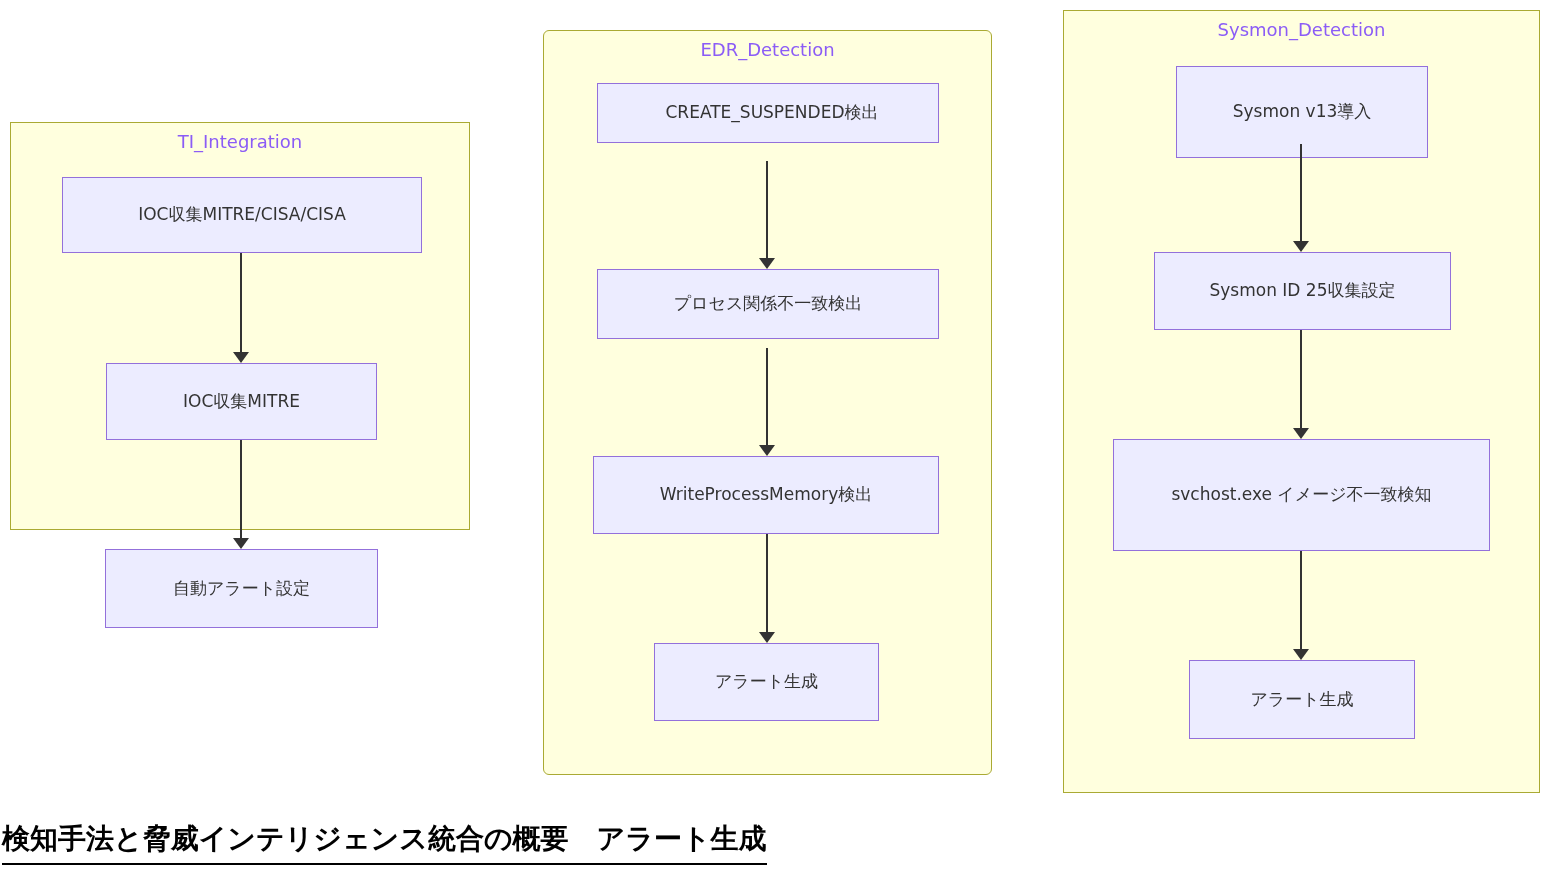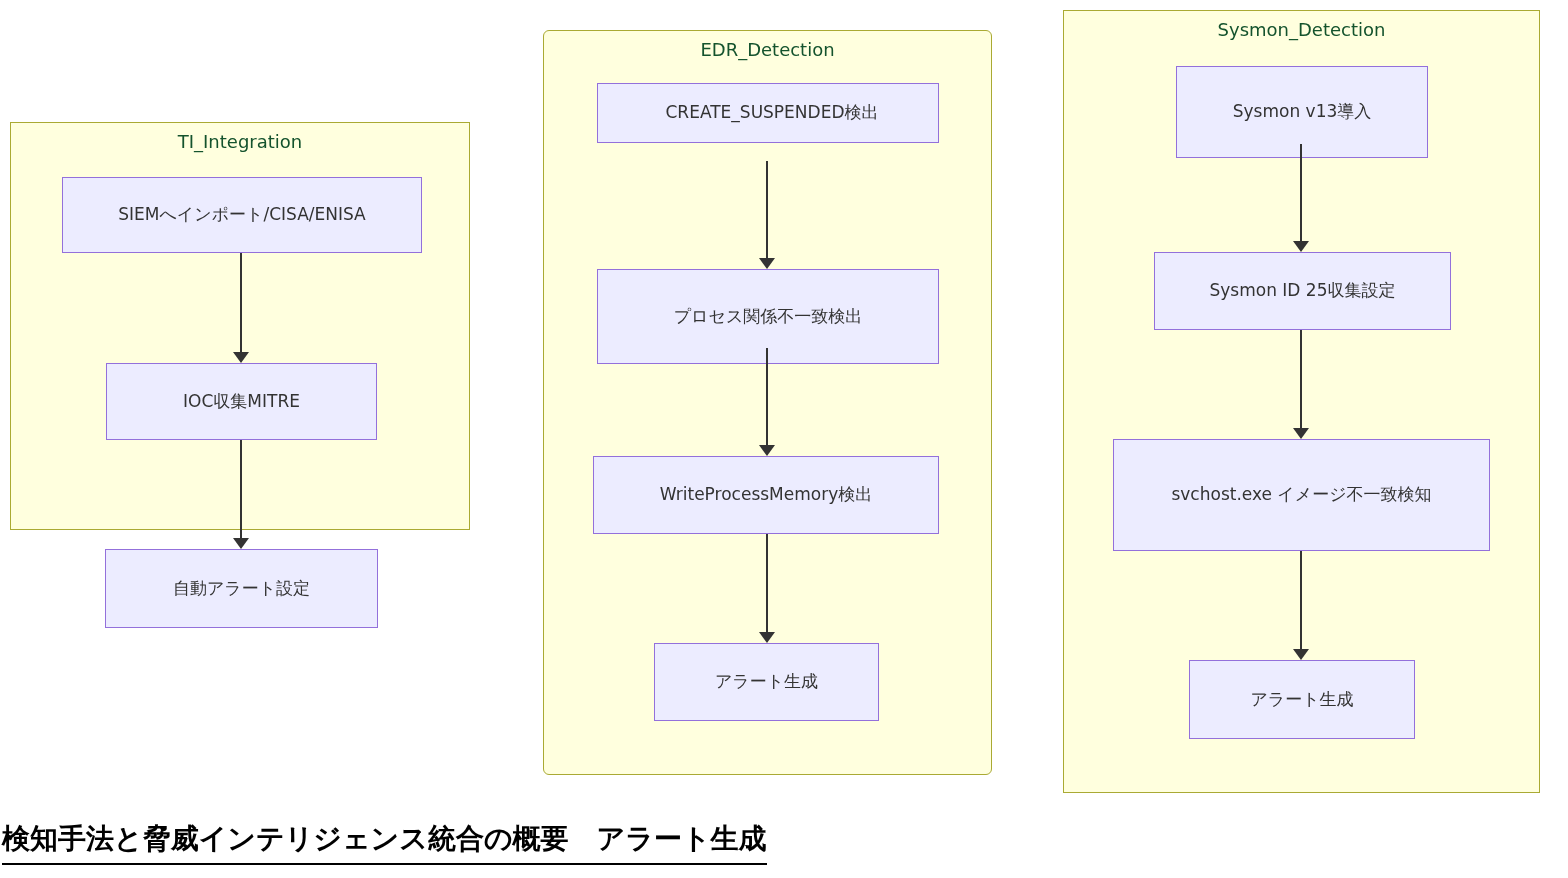--- a/index.html
+++ b/index.html
@@ -21,21 +21,21 @@
     border: 1px solid #aaaa33;
     box-sizing: border-box;
   }
   .cluster-label {
     position: absolute;
     top: 8px;
     left: 0;
     width: 100%;
     text-align: center;
     font-size: 18px;
-    color: #14532d;
+    color: #8b5cf6;
   }
   .node {
     position: absolute;
     background: #ECECFF;
     border: 1.5px solid #9370DB;
     box-sizing: border-box;
     color: #333333;
     font-size: 17px;
     display: flex;
     align-items: center;
@@ -80,21 +80,21 @@
   }
   
   #cluster-ti     { left: 10px;   top: 122px; width: 460px; height: 408px; }
   #cluster-edr    { left: 543px;  top: 30px;  width: 449px; height: 745px; border-radius: 6px; }
   #cluster-sysmon { left: 1063px; top: 10px;  width: 477px; height: 783px; }
   
   #ti-n1 { left: 62px;  top: 177px; width: 360px; height: 76px; }
   #ti-n2 { left: 106px; top: 363px; width: 271px; height: 77px; }
   #ti-n3 { left: 105px; top: 549px; width: 273px; height: 79px; }
   #edr-n1 { left: 597px; top: 83px;  width: 342px; height: 60px; padding-left: 20px; }
-  #edr-n2 { left: 597px; top: 269px; width: 342px; height: 95px; }
+  #edr-n2 { left: 597px; top: 269px; width: 342px; height: 70px; }
   #edr-n3 { left: 593px; top: 456px; width: 346px; height: 78px; }
   #edr-n4 { left: 654px; top: 643px; width: 225px; height: 78px; }
   #sys-n1 { left: 1176px; top: 66px;  width: 252px; height: 92px; }
   #sys-n2 { left: 1154px; top: 252px; width: 297px; height: 78px; }
   #sys-n3 { left: 1113px; top: 439px; width: 377px; height: 112px; }
   #sys-n4 { left: 1189px; top: 660px; width: 226px; height: 79px; }
   
   #ti-e1  { left: 233px;  top: 253px; width: 16px; height: 110px; }
   #ti-e1 .shaft  { height: 100px; }
   #ti-e2  { left: 233px;  top: 440px; width: 16px; height: 109px; }
@@ -122,21 +122,21 @@
   </div>
 
   <div class="cluster" id="cluster-edr">
     <div class="cluster-label">EDR_Detection</div>
   </div>
 
   <div class="cluster" id="cluster-sysmon">
     <div class="cluster-label">Sysmon_Detection</div>
   </div>
 
-  <div class="node" id="ti-n1">SIEMへインポート/CISA/ENISA</div>
+  <div class="node" id="ti-n1">IOC収集MITRE/CISA/CISA</div>
   <div class="node" id="ti-n2">IOC収集MITRE</div>
   <div class="node" id="ti-n3">自動アラート設定</div>
 
   <div class="node" id="edr-n1">CREATE_SUSPENDED検出</div>
   <div class="node" id="edr-n2">プロセス関係不一致検出</div>
   <div class="node" id="edr-n3">WriteProcessMemory検出</div>
   <div class="node" id="edr-n4">アラート生成</div>
 
   <div class="node" id="sys-n1">Sysmon v13導入</div>
   <div class="node" id="sys-n2">Sysmon ID 25収集設定</div>

